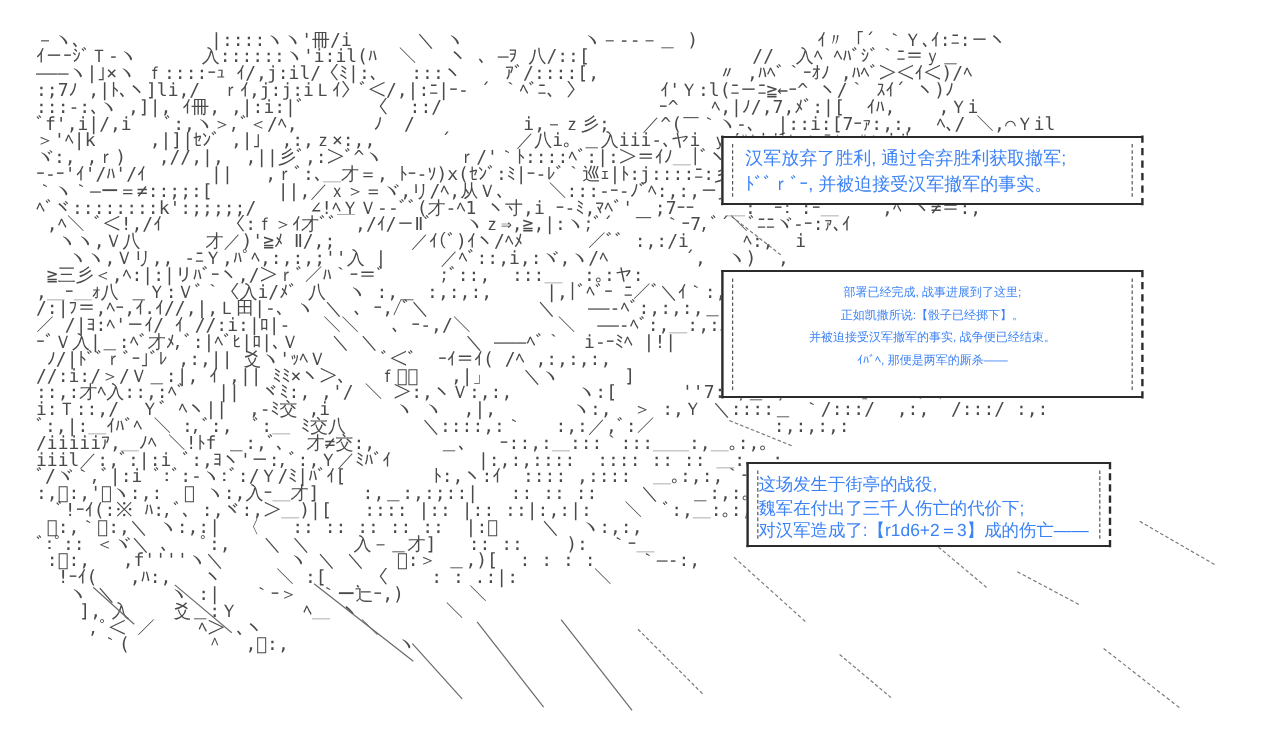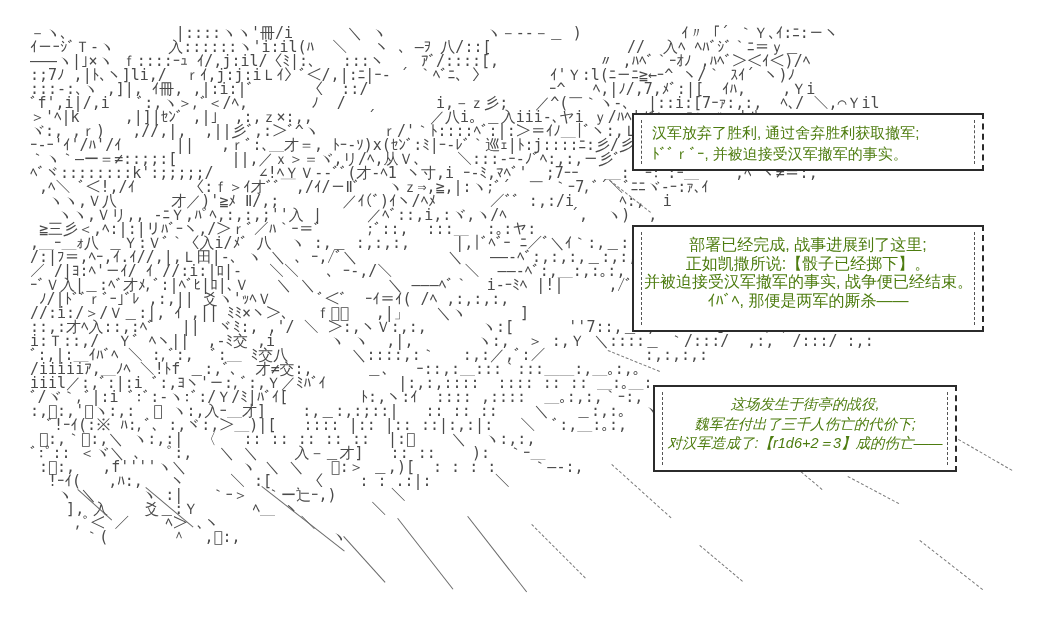--- a/index.html
+++ b/index.html
@@ -24,36 +24,36 @@
     position:absolute;height:0;z-index:1;
     border-top:1px solid #6a6a6a;
     transform-origin:left top;
   }
   .stroke.dashed{border-top-style:dashed;border-top-color:#7a7a7a;}
   .aa-box{
     position:absolute;box-sizing:border-box;z-index:5;
     background:#ffffff;
     border:2px solid #2b2b2b;
     border-right-style:dashed;
-    color:#4d7c0f;
-    white-space:nowrap;overflow:hidden;margin-left:31px;
+    color:#3b82f6;
+    white-space:nowrap;overflow:hidden;
   }
   .aa-box::before,.aa-box::after{
     content:'';position:absolute;top:5px;bottom:5px;
     border-left:1px dashed #555;
   }
   .aa-box::before{left:7px;}
   .aa-box::after{right:7px;}
   .aa-box .ln{white-space:nowrap;}
   #box1{left:601px;top:113px;width:352px;height:58px;
         padding:7px 14px 0 18px;font-size:15px;line-height:21px;text-align:left;}
   #box2{left:601px;top:225px;width:352px;height:107px;
-        padding:9px 10px 0 10px;font-size:16px;line-height:18.5px;text-align:center;}
-  #box3{left:622px;top:385px;width:304px;height:87px;
-        padding:8px 8px 0 8px;font-size:14.5px;line-height:19.5px;text-align:center;font-style:italic;}
+        padding:9px 10px 0 10px;font-size:10px;line-height:18.5px;text-align:center;}
+  #box3{left:622px;top:385px;width:304px;height:71px;
+        padding:8px 8px 0 8px;font-size:14.5px;line-height:19.5px;}
 </style>
 </head>
 <body>
 
 <div class="canvas">
 
   <pre class="aa">－ヽ､            |::::ヽヽ'冊/i      ＼ ヽ           ヽ－--－＿ )           ｲ〃 ｢´ ｀Ｙ､ｲ:ﾆ:－ヽ
 ｲ－ｰｼﾞＴ-ヽ      入::::::ヽ'i:il(ﾊ  ＼   ヽ ､ ―ｦ 八/::[               //  入ﾍ ﾍﾊﾞｼﾞ｀ﾆ＝ｙ＿
 ―――ヽ|｣×ヽ ｆ::::ｰｭ ｲ/,j:il/〈ﾐ|:､   :::ヽ    ｱﾞ/::::[,           〃 ,ﾊﾍﾞ｀ｰｵﾉ ,ﾊﾍﾞ＞＜ｲ＜)/ﾍ
 :;7ﾉ ,|ﾄ､ヽ]li,/  ｒｲ,j:j:iＬｲ〉ﾞ＜/,|:ﾆ|ｰ- ´ ｀ﾍﾞﾆ､ 〉       ｲ'Ｙ:l(ﾆ－ﾆ≧←ｰ^ ヽ/｀ ｽｲ´ ヽ)ﾉ

